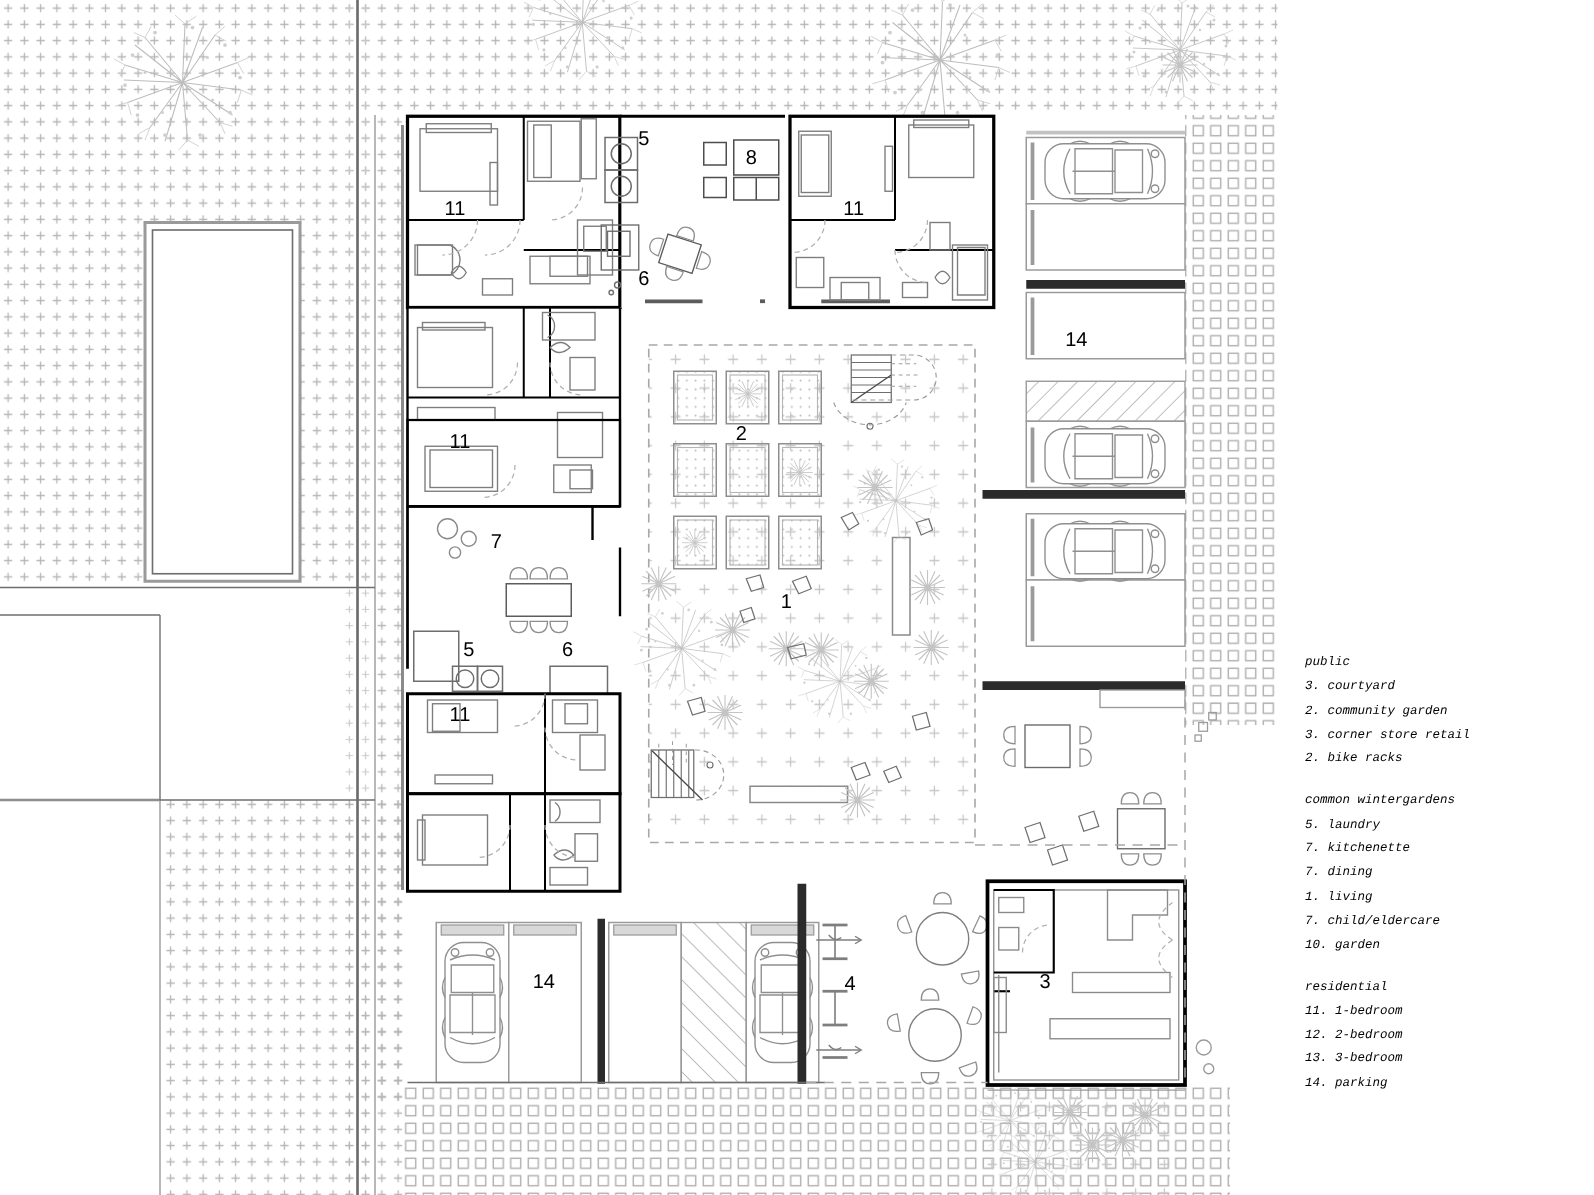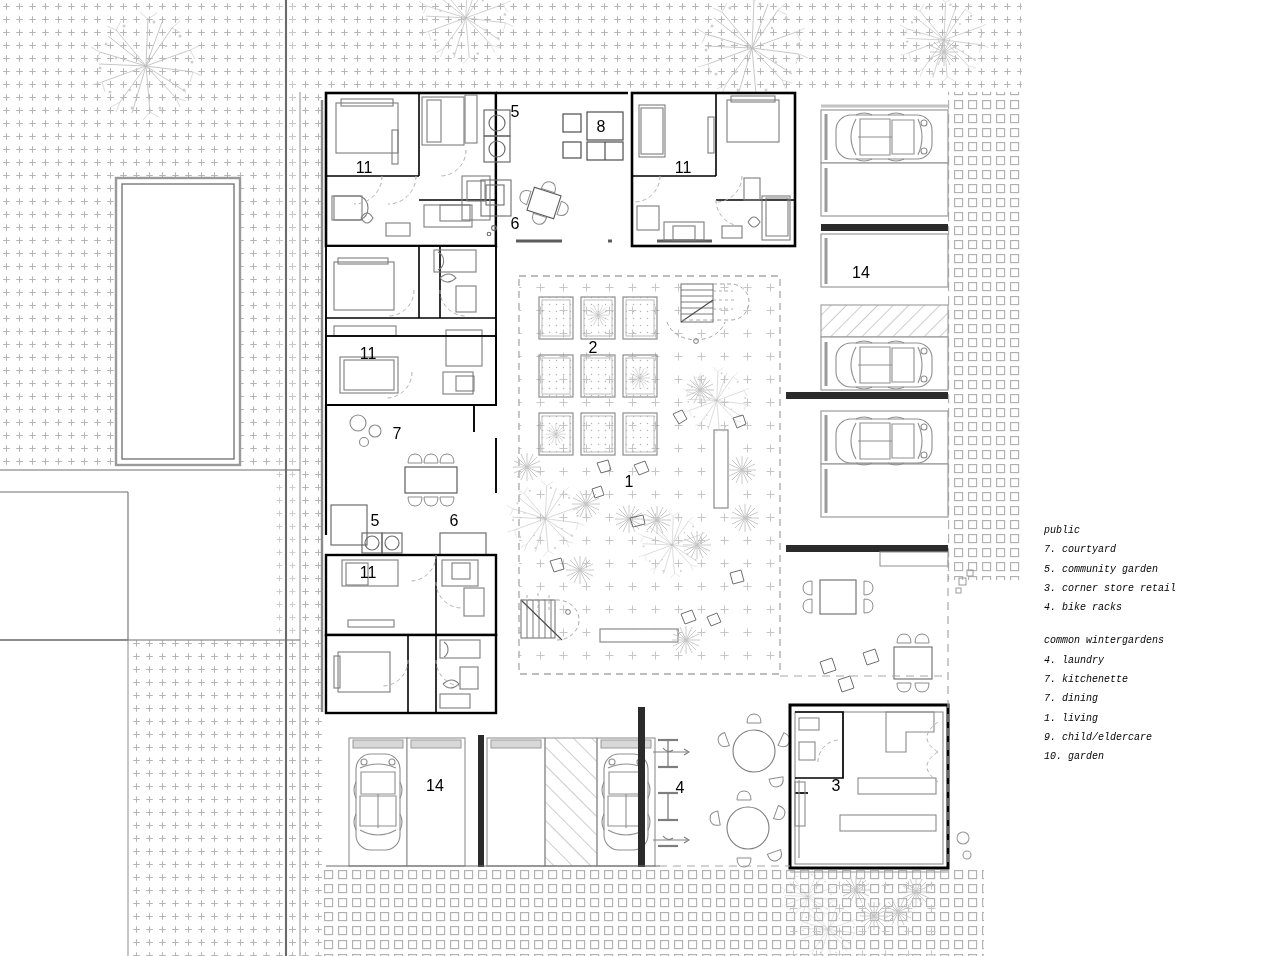--- a/index.html
+++ b/index.html
@@ -643,29 +643,36 @@
       <div class="lbl big" style="left: 454px; top: 521px;">6</div>
       <div class="lbl big" style="left: 368px; top: 573px;">11</div>
       <div class="lbl big" style="left: 435px; top: 786px;">14</div>
       <div class="lbl big" style="left: 680px; top: 788px;">4</div>
       <div class="lbl big" style="left: 836px; top: 786px;">3</div>
     </div>
 
   <div id="legend">
       <div class="grp">
         <div class="hd">public</div>
-        <div class="it">7. courtyard</div>
-        <div class="it">5. community garden</div>
+        <div class="it">3. courtyard</div>
+        <div class="it">2. community garden</div>
         <div class="it">3. corner store retail</div>
-        <div class="it">4. bike racks</div>
+        <div class="it">2. bike racks</div>
       </div>
       <div class="grp">
         <div class="hd">common wintergardens</div>
-        <div class="it">4. laundry</div>
+        <div class="it">5. laundry</div>
         <div class="it">7. kitchenette</div>
         <div class="it">7. dining</div>
         <div class="it">1. living</div>
-        <div class="it">9. child/eldercare</div>
+        <div class="it">7. child/eldercare</div>
         <div class="it">10. garden</div>
       </div>
+      <div class="grp">
+        <div class="hd">residential</div>
+        <div class="it">11. 1-bedroom</div>
+        <div class="it">12. 2-bedroom</div>
+        <div class="it">13. 3-bedroom</div>
+        <div class="it">14. parking</div>
+      </div>
     </div>
 
 </div>
 
 </body></html>

